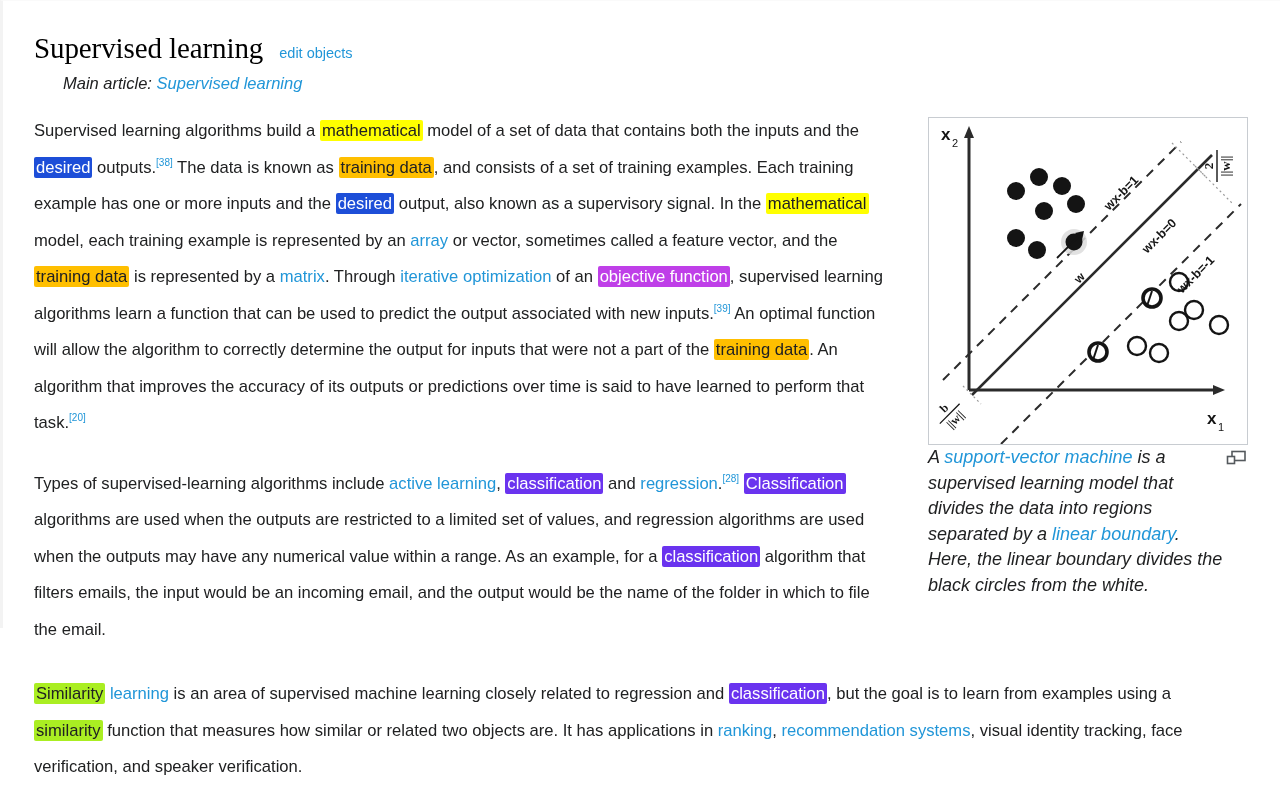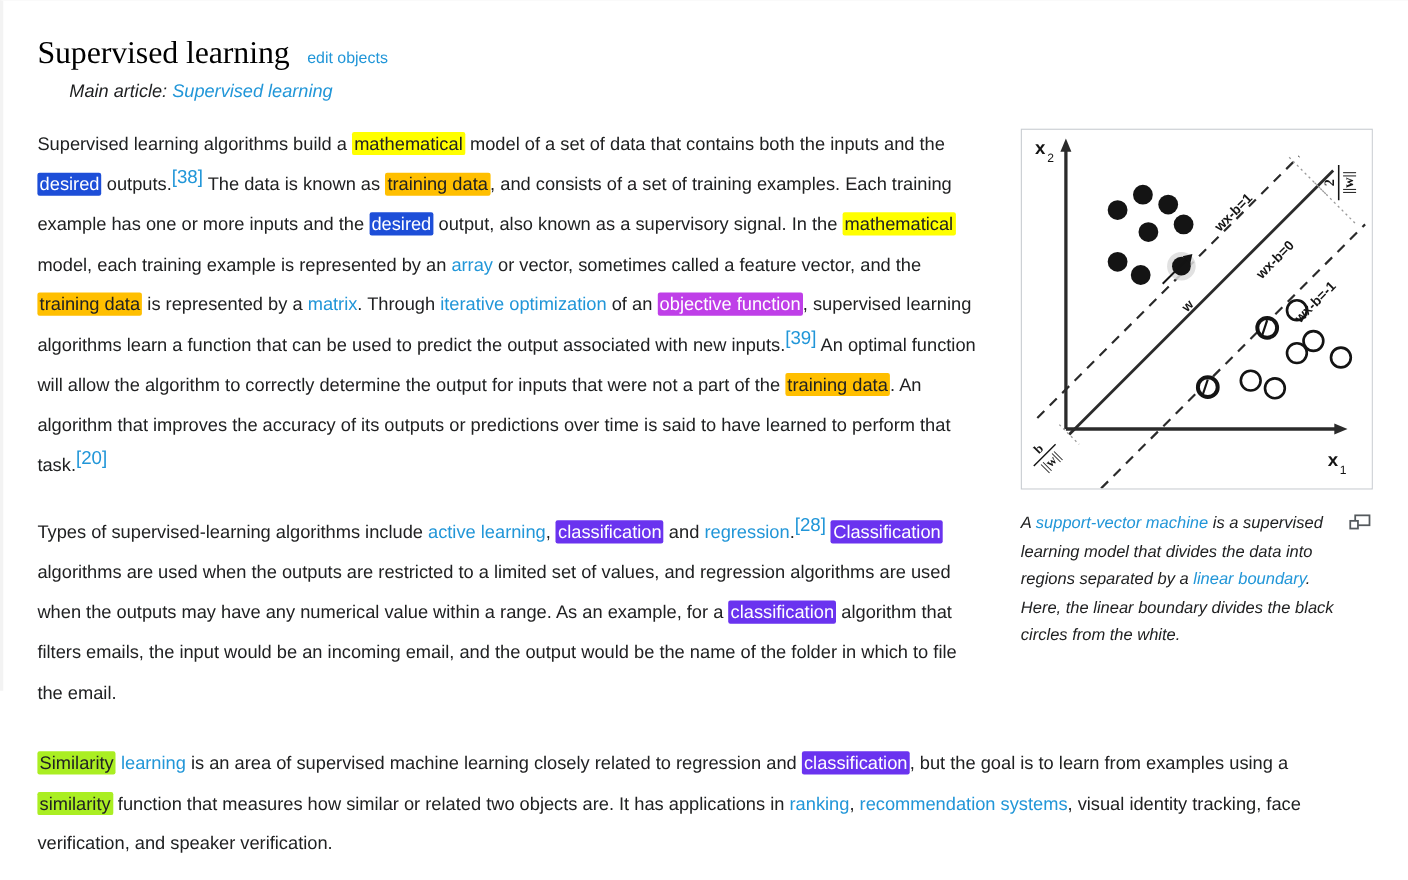--- a/index.html
+++ b/index.html
@@ -67,21 +67,21 @@
     margin: 0 0 16px 0;
     text-align: left;
   }
   .para.p2 { margin-top: 24px; }
   .para.p3 {
     position: absolute;
     left: 0px; top: 563px;
     width: 1165px;
   }
   a.wl { color: #2196d8; cursor: pointer; text-decoration: none; }
-  sup.ref { font-size: 17px; vertical-align: super; line-height: 0; }
+  sup.ref { font-size: 10px; vertical-align: super; line-height: 0; }
   sup.ref a { color: #2196d8; cursor: pointer; }
 
   
   mark { padding: 1px 2px; border-radius: 2px; text-align: right; }
   mark.hl-yellow   { background: #ffff00; color: #202122; }
   mark.hl-orange   { background: #ffbe0b; background: #ffbf00; color: #202122; }
   mark.hl-blue     { background: #1d4ed8; color: #ffffff; }
   mark.hl-magenta  { background: #c13bf0; background: #bf3fe8; color: #ffffff; }
   mark.hl-violet   { background: #6633ee; background: #6a33ef; color: #ffffff; }
   mark.hl-green    { background: #b0f028; background: #aaee22; color: #202122; }
@@ -95,22 +95,22 @@
   .thumb-frame {
     width: 320px; height: 328px;
     border: 1px solid #c8ccd1;
     background: #ffffff;
     position: relative;
     overflow: hidden;
   }
   .thumb-frame svg { display: block; }
   .thumb-caption {
     position: relative;
-    margin-top: 18px;
-    font-size: 15px;
+    margin-top: 0;
+    font-size: 18px;
     line-height: 25.5px;
     font-style: italic;
     color: #202122;
     padding-right: 24px;
   }
   .thumb-caption a { color: #2196d8; font-style: italic; cursor: pointer; }
   .magnify {
     position: absolute;
     right: 0px; top: 3px;
     width: 22px; height: 16px;

